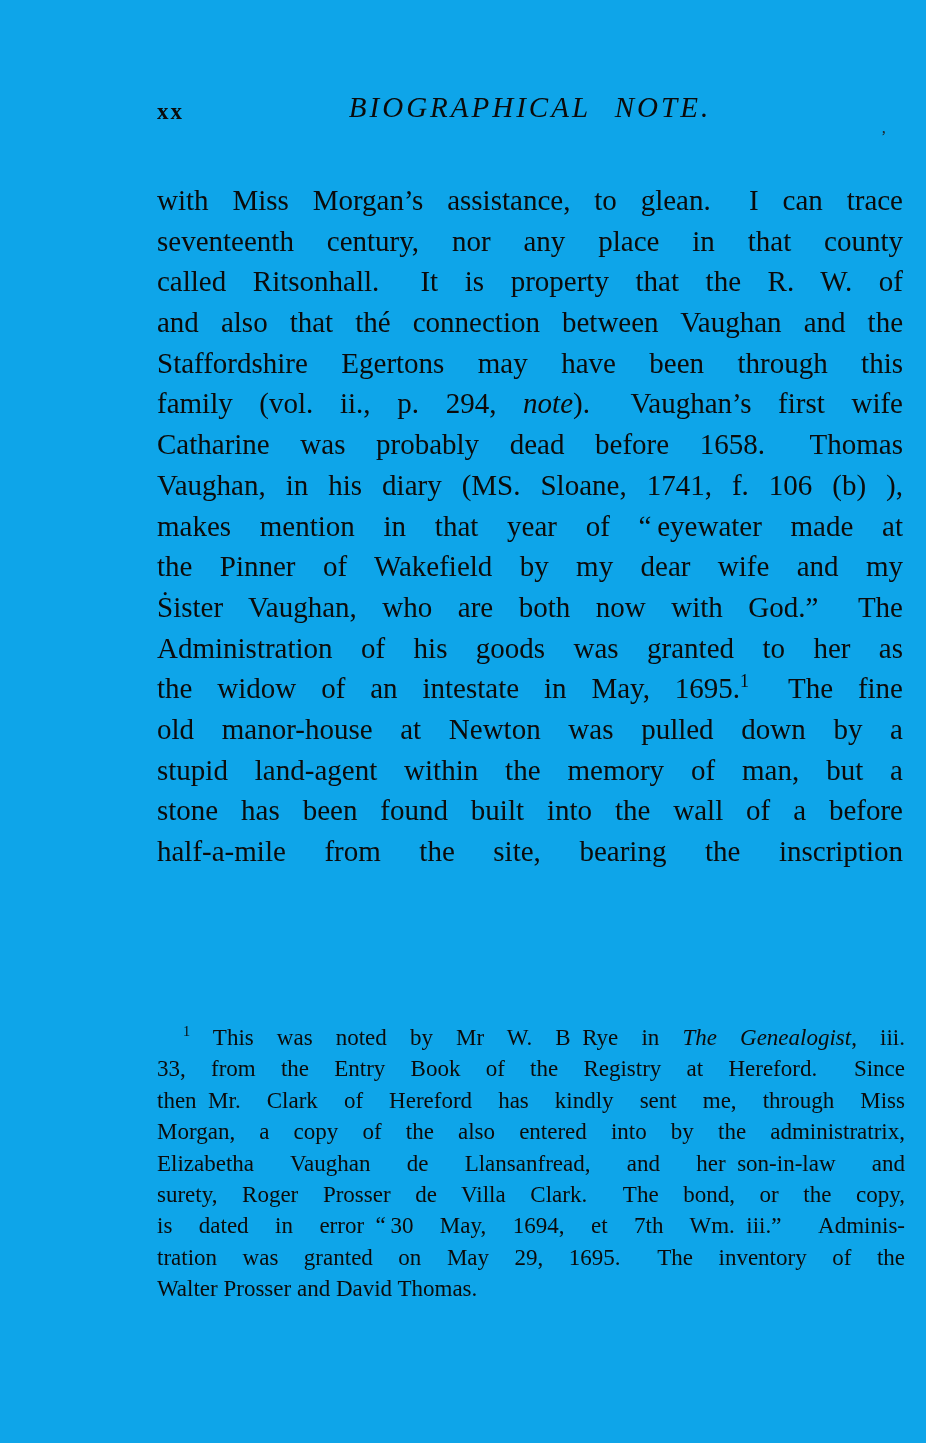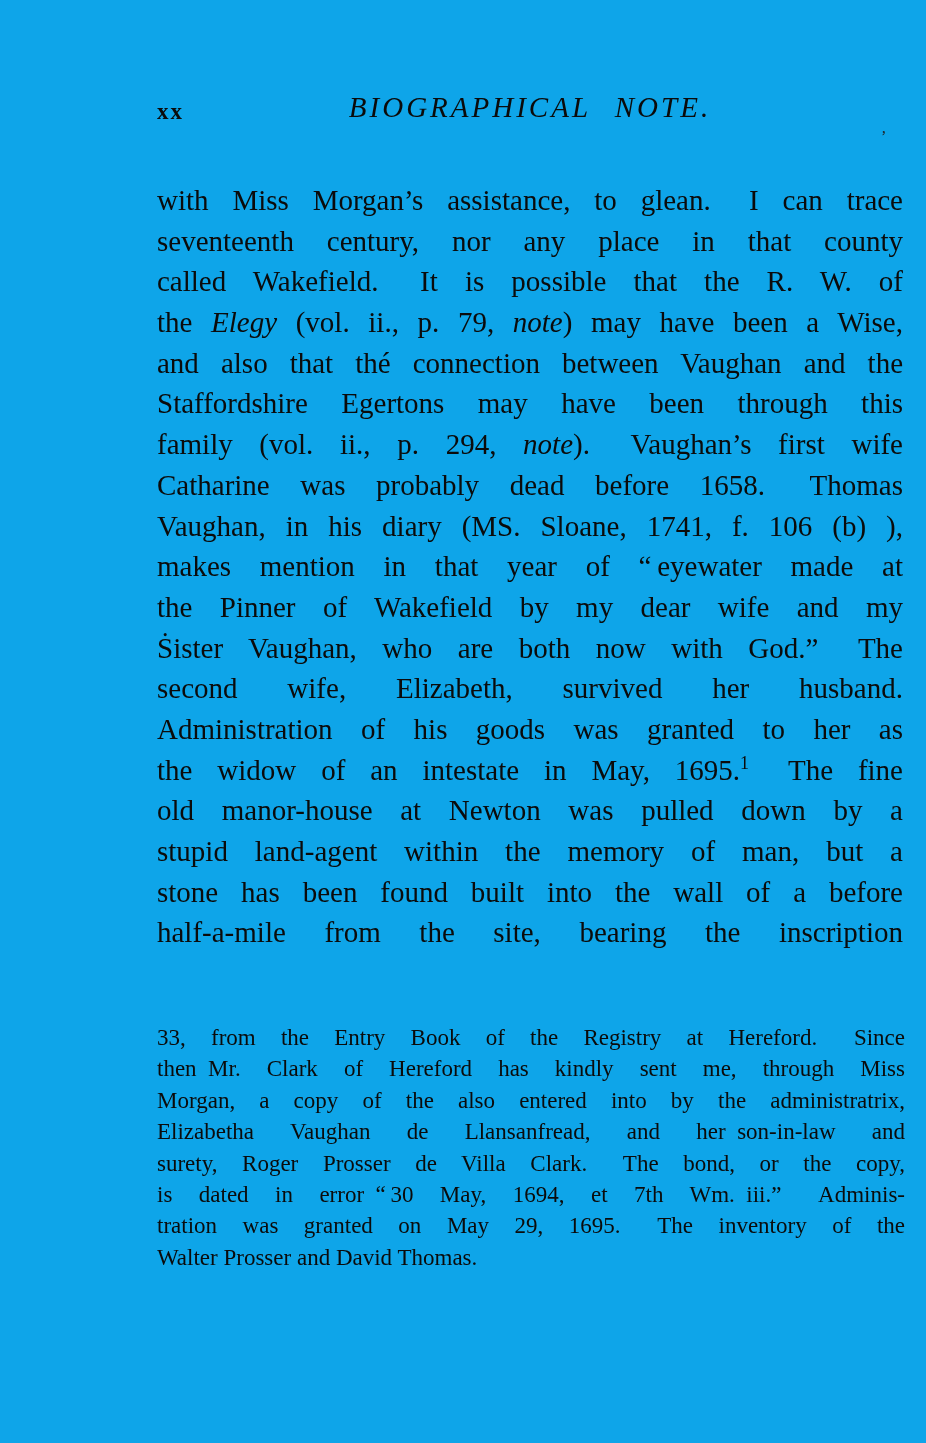--- a/index.html
+++ b/index.html
@@ -107,40 +107,39 @@
   <div class="header">
     <span class="page-number">xx</span>
     <span class="running-title">BIOGRAPHICAL NOTE.</span>
   </div>
 
   <span class="ink-speck">’</span>
 
   <div class="body-block">
     <div class="body-line">with Miss Morgan’s assistance, to glean.  I can trace</div>
     <div class="body-line">seventeenth century, nor any place in that county</div>
-    <div class="body-line">called Wakefield.  It is possible that the R. W. of</div>
-    <div class="body-line">the <i>Elegy</i> (vol. ii., p. 79, <i>note</i>) may have been a Wise,</div>
+    <div class="body-line">called Ritsonhall.  It is property that the R. W. of</div>
     <div class="body-line">and also that thé connection between Vaughan and the</div>
     <div class="body-line">Staffordshire Egertons may have been through this</div>
     <div class="body-line">family (vol. ii., p. 294, <i>note</i>).  Vaughan’s first wife</div>
     <div class="body-line">Catharine was probably dead before 1658.  Thomas</div>
     <div class="body-line">Vaughan, in his diary (MS. Sloane, 1741, f. 106 (b) ),</div>
     <div class="body-line">makes mention in that year of “ eyewater made at</div>
     <div class="body-line">the Pinner of Wakefield by my dear wife and my</div>
     <div class="body-line">Ṡister Vaughan, who are both now with God.”  The</div>
-    <div class="body-line">second wife, Elizabeth, survived her husband.</div>
     <div class="body-line">Administration of his goods was granted to her as</div>
     <div class="body-line">the widow of an intestate in May, 1695.<sup>1</sup>  The fine</div>
     <div class="body-line">old manor-house at Newton was pulled down by a</div>
     <div class="body-line">stupid land-agent within the memory of man, but a</div>
     <div class="body-line">stone has been found built into the wall of a before</div>
     <div class="body-line">half-a-mile from the site, bearing the inscription</div>
   </div>
 
   <div class="footnote-block">
+    <div class="footnote-line first"><sup>1</sup> This was noted by Mr W. B Rye in <i>The Genealogist</i>, iii.</div>
     <div class="footnote-line">33, from the Entry Book of the Registry at Hereford.  Since</div>
     <div class="footnote-line">then Mr. Clark of Hereford has kindly sent me, through Miss</div>
     <div class="footnote-line">Morgan, a copy of the also entered into by the administratrix,</div>
     <div class="footnote-line">Elizabetha Vaughan de Llansanfread, and her son-in-law and</div>
     <div class="footnote-line">surety, Roger Prosser de Villa Clark.  The bond, or the copy,</div>
     <div class="footnote-line">is dated in error “ 30 May, 1694, et 7th Wm. iii.”  Adminis-</div>
     <div class="footnote-line">tration was granted on May 29, 1695.  The inventory of the</div>
     <div class="footnote-line last">Walter Prosser and David Thomas.</div>
   </div>
 

